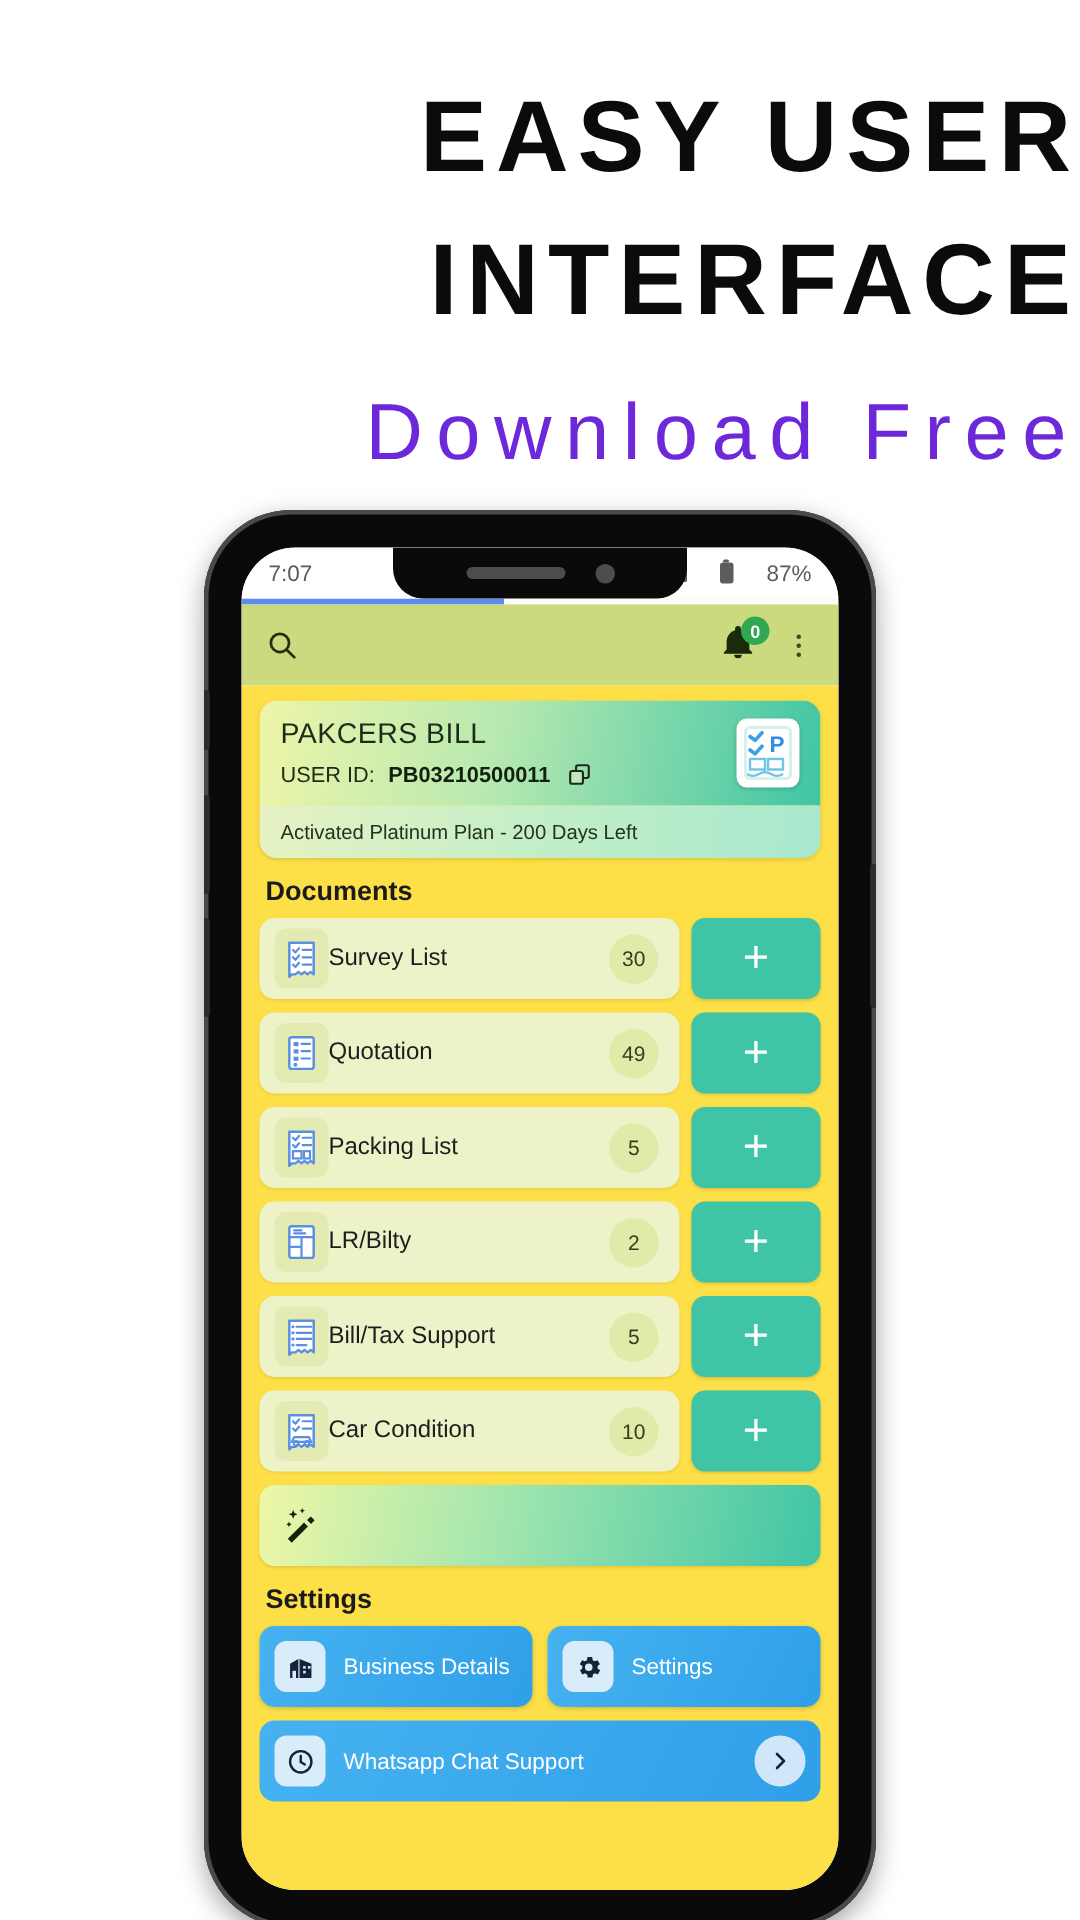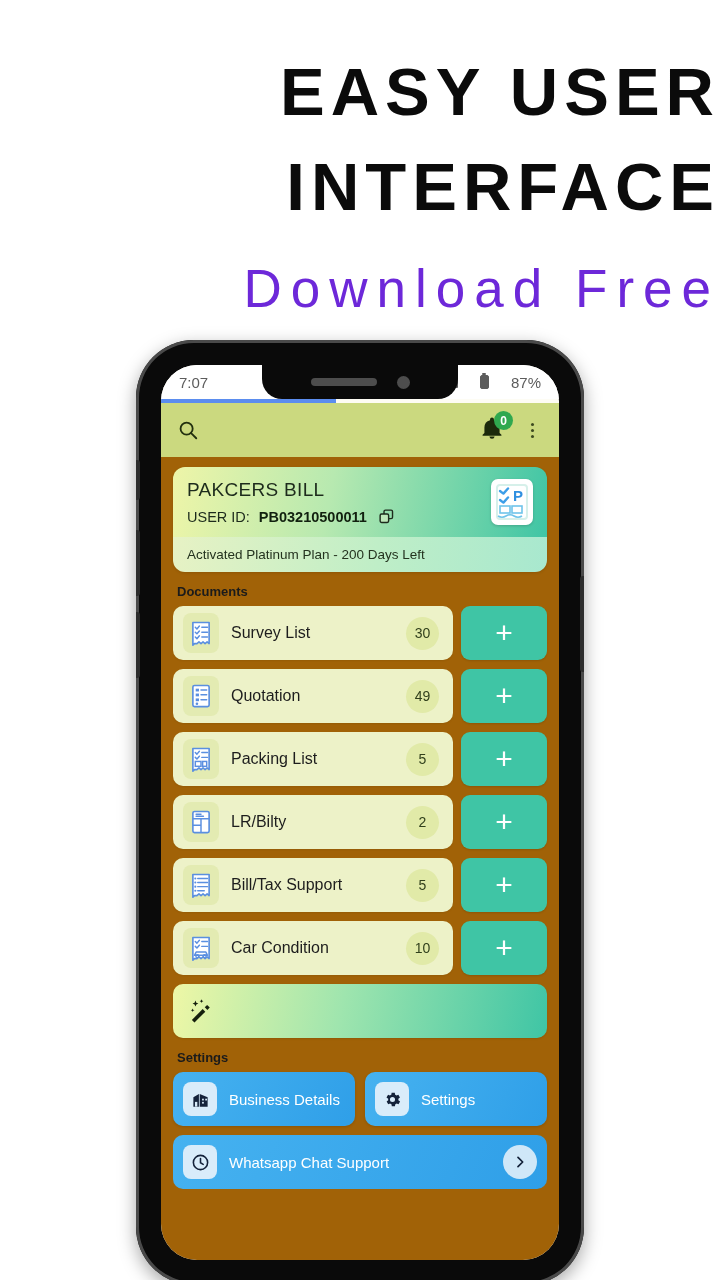--- a/index.html
+++ b/index.html
@@ -93,21 +93,21 @@
     min-width: 19px; height: 19px; border-radius: 10px;
     background: #2fa84f; color: #fff; font-size: 12px; font-weight: 600;
     display: flex; align-items: center; justify-content: center; padding: 0 4px;
   }
   .kebab { width: 22px; height: 30px; display:flex; flex-direction:column; align-items:center; justify-content:center; gap:3px; margin-left: 12px;}
   .kebab span { width: 3px; height: 3px; border-radius: 50%; background: #3d4a20; }
 
   
   .screen-body {
     height: calc(895px - 34px - 4px - 54px);
-    background: #a16207; padding: 0 0 0 0; overflow: hidden;
+    background: #fde047; padding: 0 0 0 0; overflow: hidden;
     position: relative;
   }
 
   
   .profile-card {
     margin: 10px 12px 0 12px; border-radius: 12px; overflow: hidden;
     box-shadow: 0 1px 3px rgba(0,0,0,.12);
   }
   .profile-top {
     background: linear-gradient(100deg, #eef5a8 0%, #b7e9b0 42%, #3fc5a5 100%);
@@ -123,36 +123,36 @@
     display: flex; align-items: center; justify-content: center;
     box-shadow: 0 1px 3px rgba(0,0,0,.18);
   }
   .profile-bottom {
     background: linear-gradient(100deg, #e7f2c4 0%, #bfeec7 55%, #a8e8cf 100%);
     padding: 10px 14px; font-size: 13.5px; color: #24331f;
   }
 
   
   .section-title {
-    font-size: 13px; font-weight: 700; color: #1b1b1b;
+    font-size: 18px; font-weight: 700; color: #1b1b1b;
     margin: 12px 0 7px 16px;
   }
 
   
   .doc-row { display: flex; align-items: center; gap: 8px; margin: 0 12px 9px 12px; }
   .doc-card {
     flex: 1; height: 54px; background: #edf2c8; border-radius: 10px;
     display: flex; align-items: center; padding: 0 10px;
     box-shadow: 0 1px 2px rgba(0,0,0,.07);
   }
   .doc-ico {
     width: 36px; height: 40px; background: #e3ebb2; border-radius: 8px;
     display: flex; align-items: center; justify-content: center; flex-shrink: 0;
   }
-  .doc-name { flex: 1; margin-left: 12px; font-size: 16px; color: #1d1d1d; }
+  .doc-name { flex: 1; font-size: 16px; color: #1d1d1d; }
   .doc-count {
     width: 33px; height: 33px; border-radius: 50%; background: #e1eaa8;
     display: flex; align-items: center; justify-content: center;
     font-size: 14px; color: #31401c; margin-right: 4px;
   }
   .plus-btn {
     width: 86px; height: 54px; background: #3fc5a5; border-radius: 9px;
     display: flex; align-items: center; justify-content: center;
     color: #fff; font-size: 30px; font-weight: 300; line-height: 1;
     box-shadow: 0 1px 2px rgba(0,0,0,.12);

